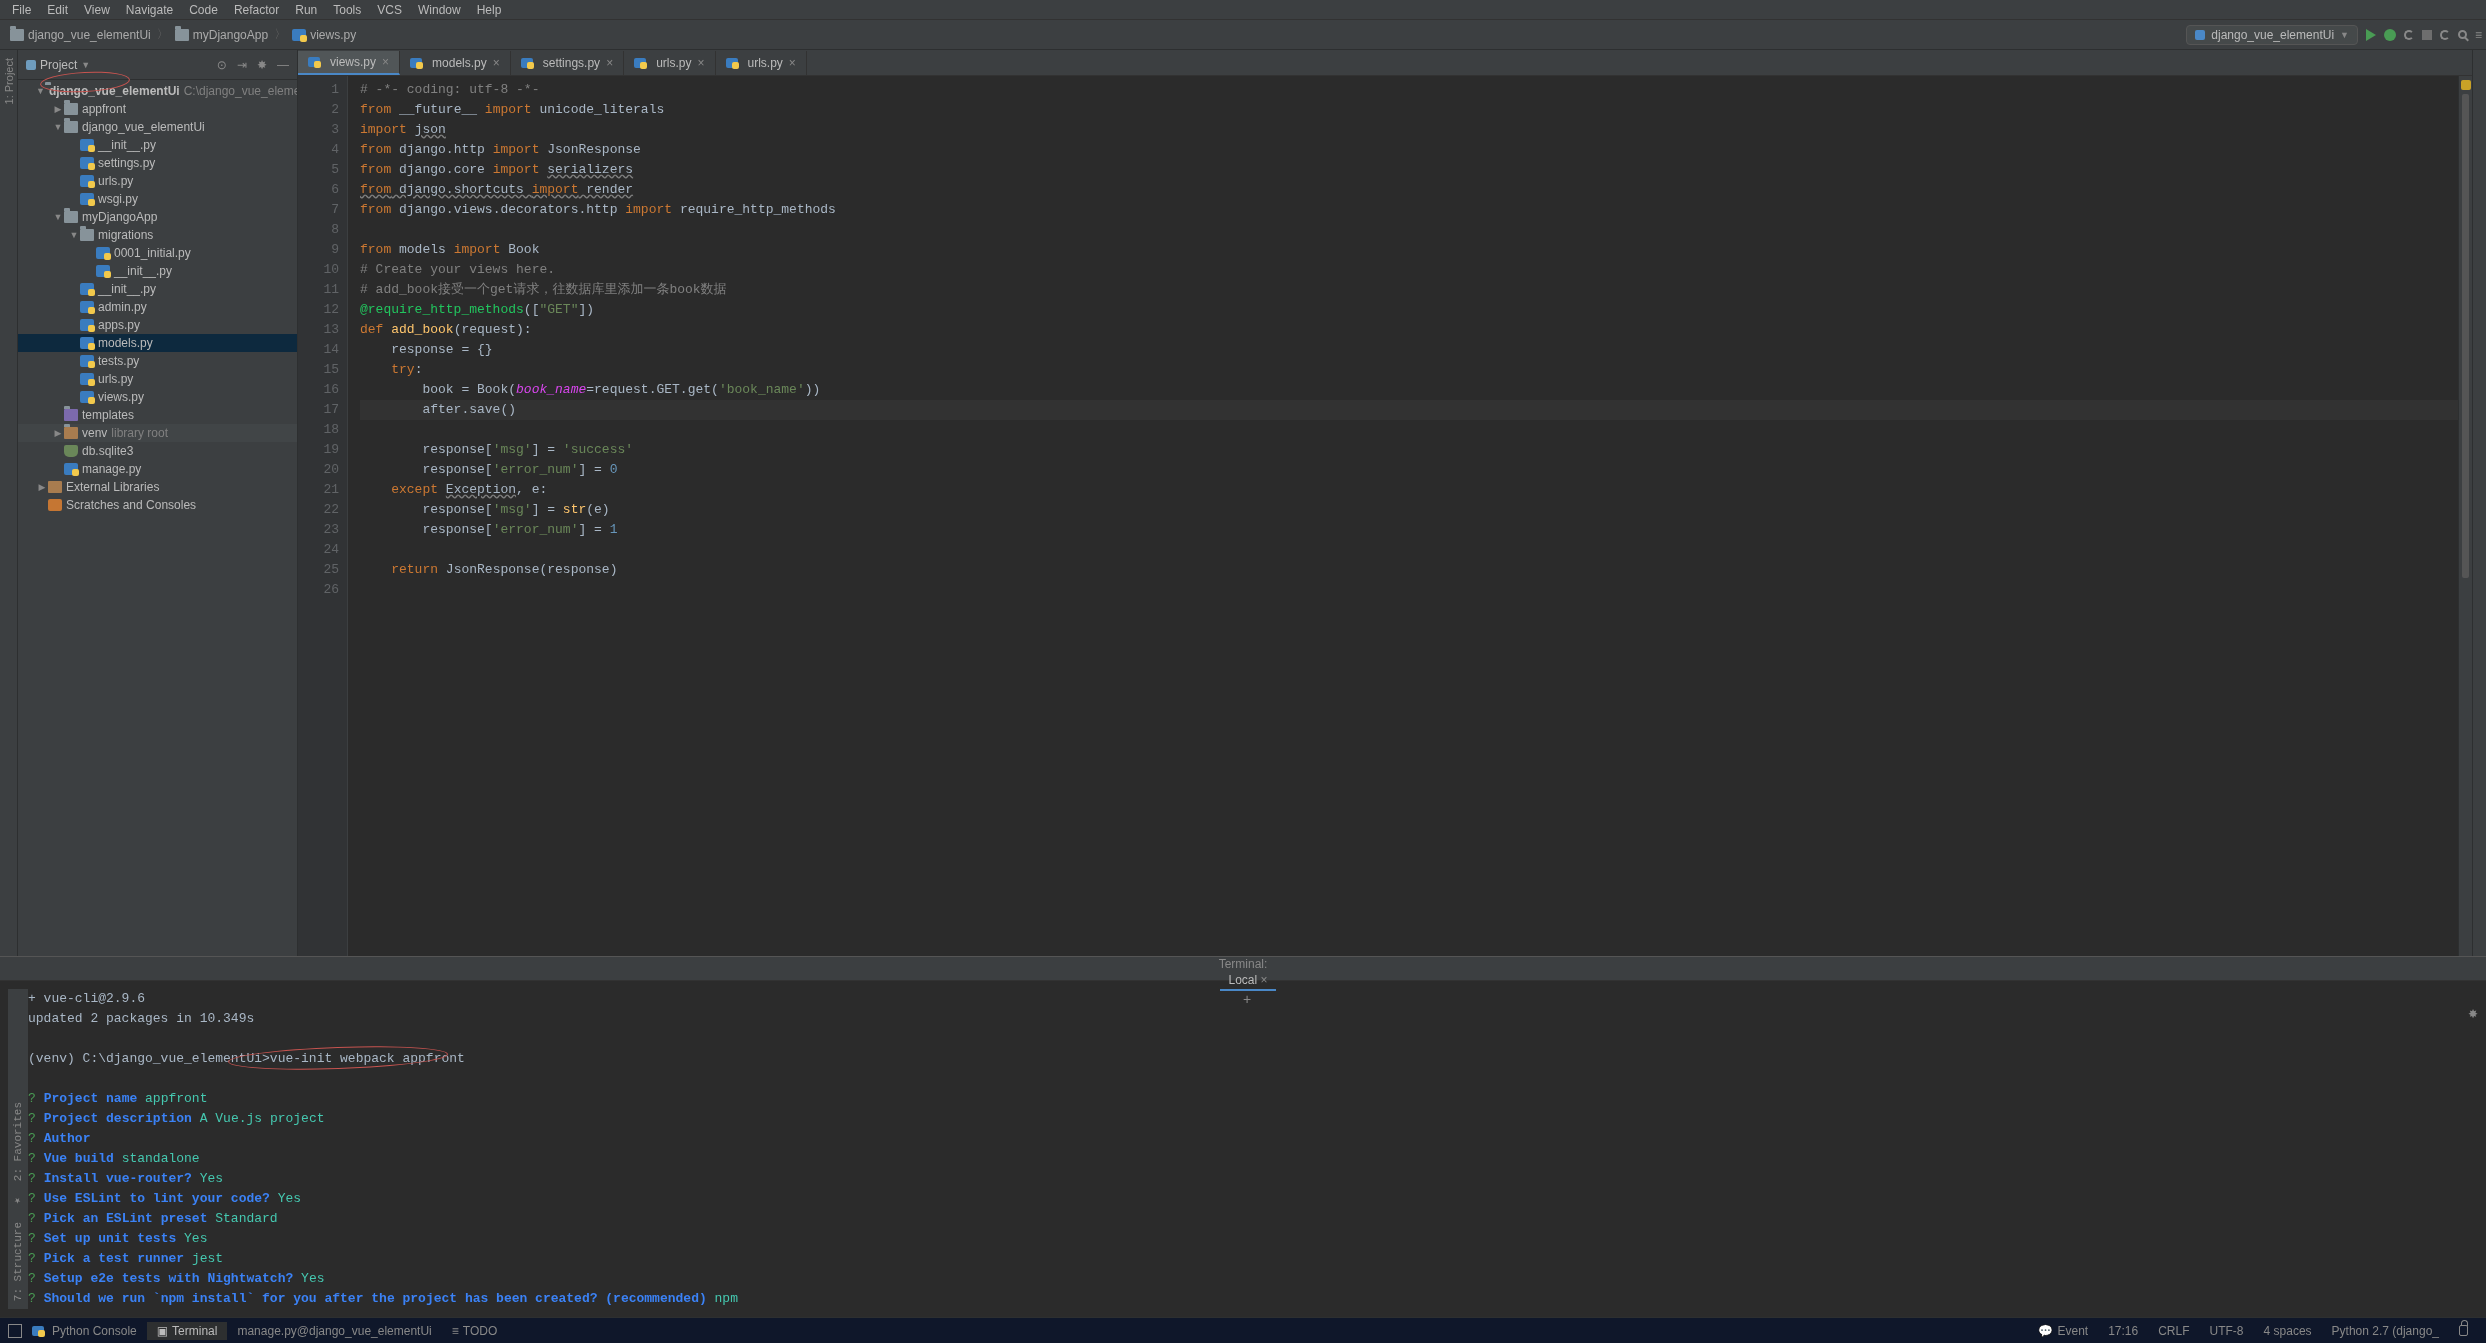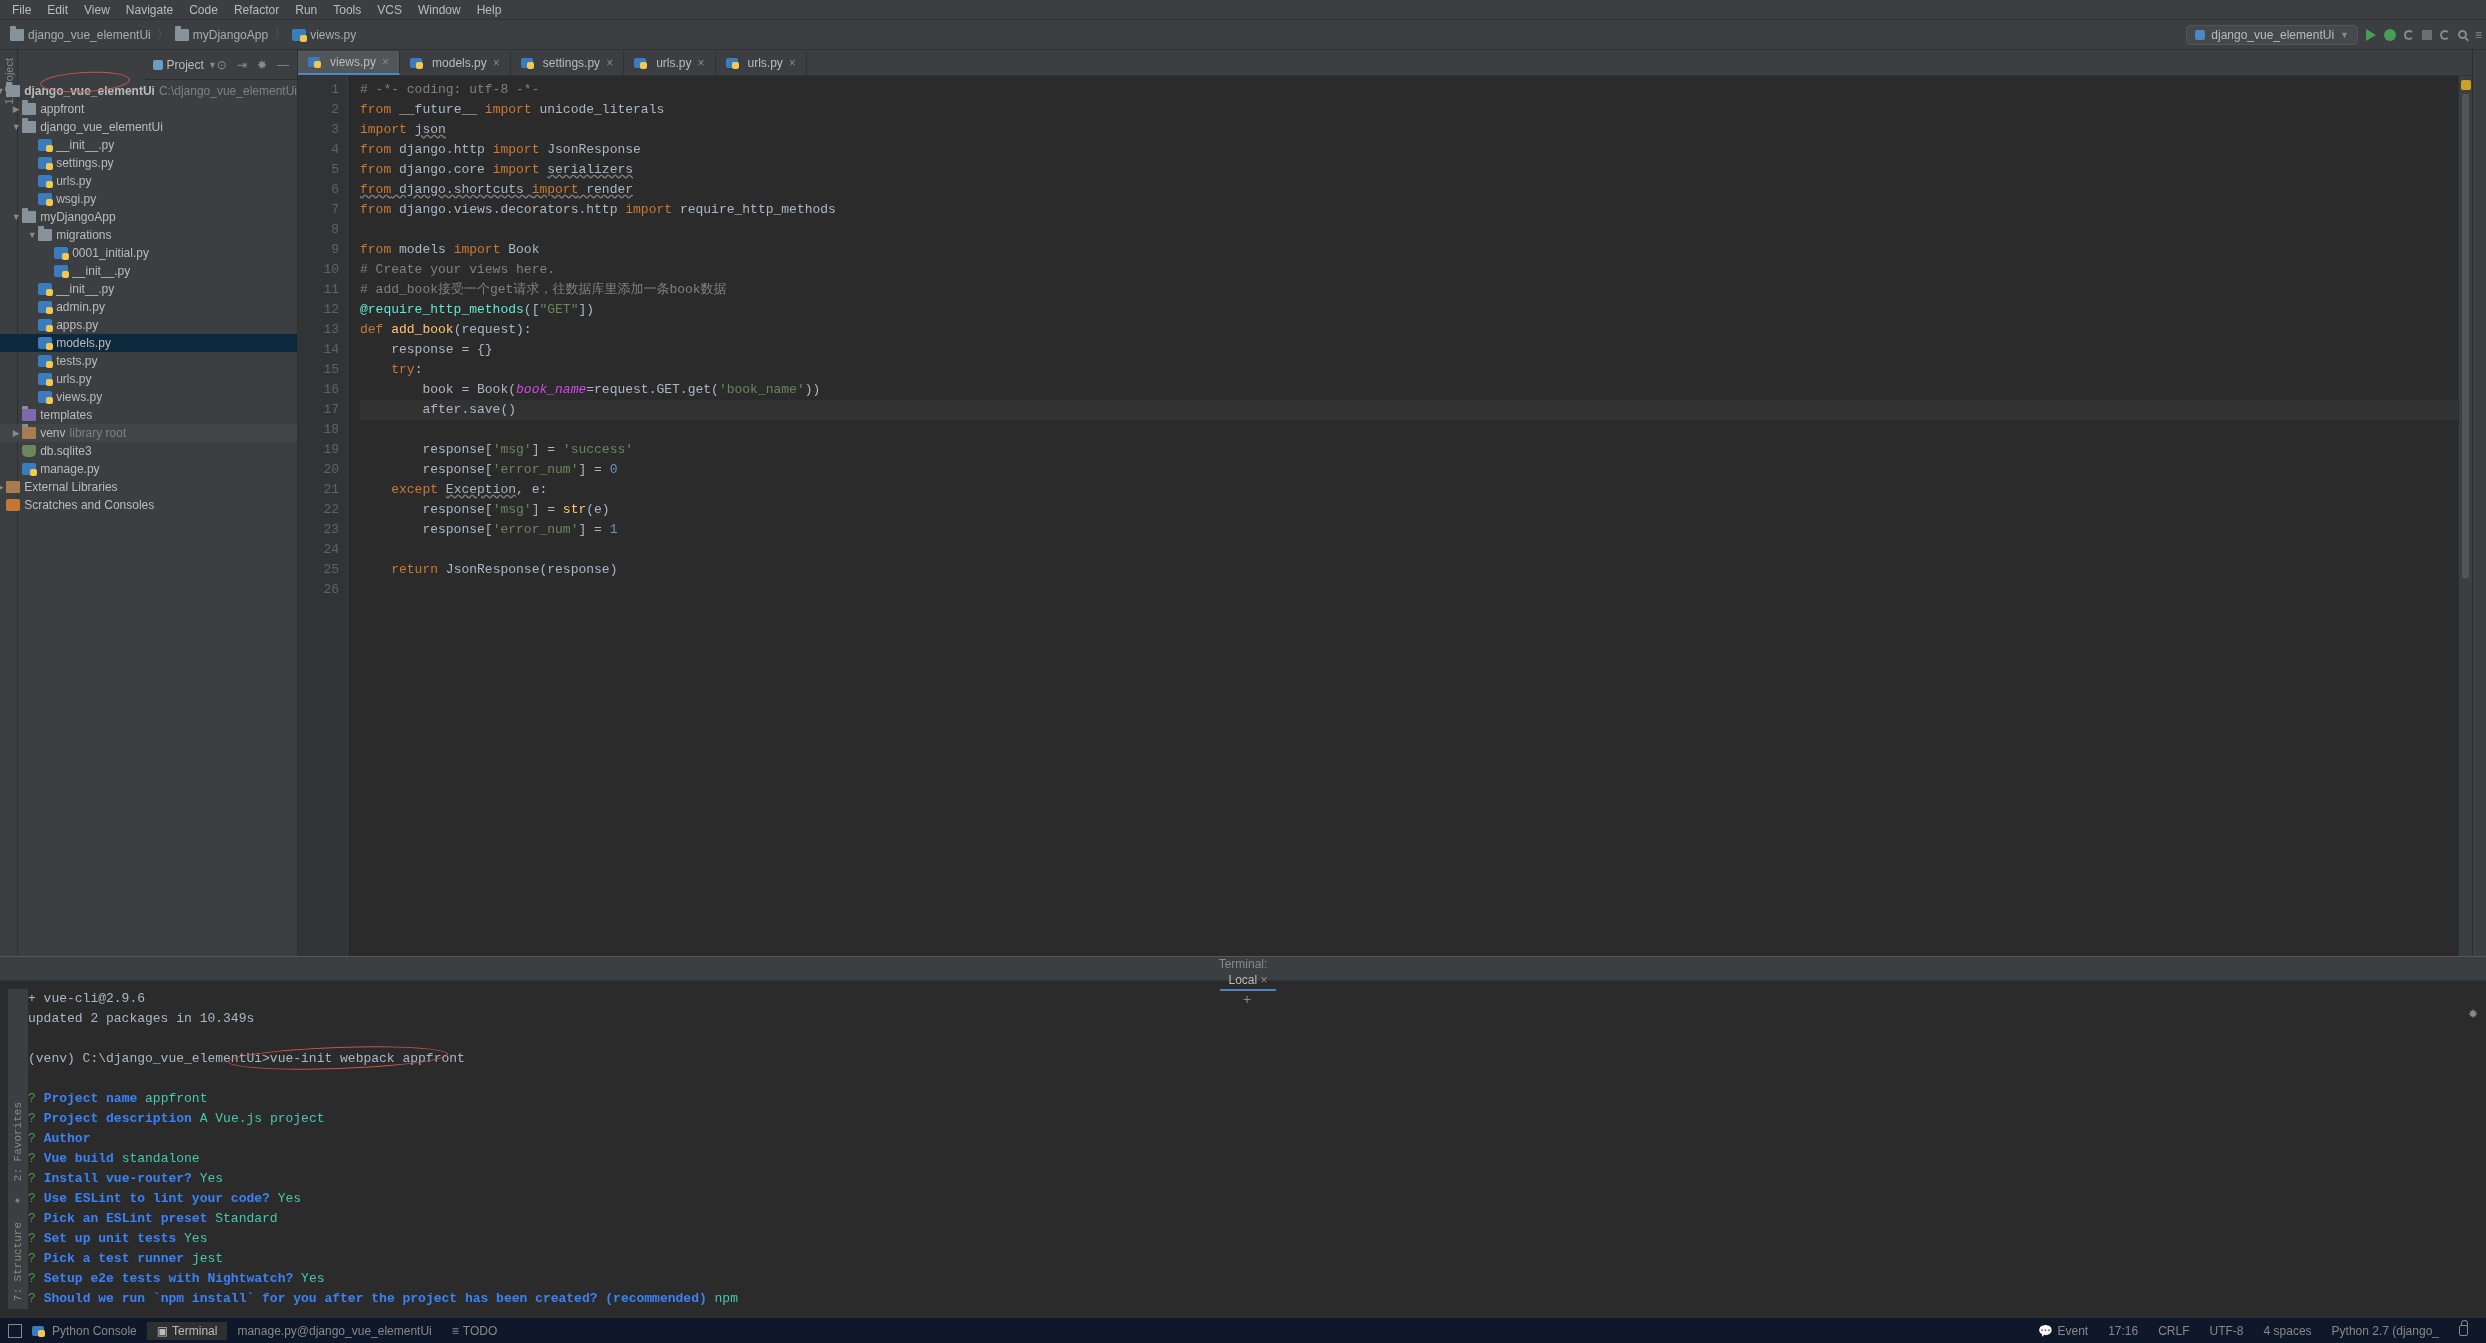--- a/index.html
+++ b/index.html
@@ -66,21 +66,21 @@
 
 .main-split { display:flex; flex:1; min-height:0; }
 
 .side-left {
   width: 18px; background:#3c3f41; border-right:1px solid #2d2f30;
   display:flex; flex-direction:column; align-items:center; padding-top:8px; gap:18px;
 }
 .side-left span { writing-mode:vertical-rl; transform:rotate(180deg); font-size:11px; color:#888;}
 .project-panel {
   width: 280px; background:#3c3f41; border-right:1px solid #2d2f30;
-  display:flex; flex-direction:column;align-items:flex-end;
+  display:flex; flex-direction:column;
 }
 .pp-header {
   height:30px; display:flex; align-items:center; padding:0 8px;
   border-bottom:1px solid #2d2f30; color:#bbb;
 }
 .pp-header .title{ flex:1; display:flex; align-items:center; gap:4px;}
 .pp-header .title .chev { font-size:9px; color:#888;}
 .pp-header .icons { display:flex; gap:10px; color:#888;}
 .pp-header .icons span{ cursor:pointer;}
 .tree { flex:1; overflow:auto; padding:2px 0; }
@@ -121,21 +121,21 @@
   width:50px; background:#313335; border-right:1px solid #3c3f41;
   color:#606366; text-align:right; padding:4px 8px 4px 0;
   font:13px/20px "Consolas","Courier New",monospace;
 }
 .gutter div{height:20px;}
 .code {
   flex:1; padding:4px 0 4px 12px; white-space:pre; overflow:auto;
   font:13px/20px "Consolas","Courier New",monospace; color:#a9b7c6;
 }
 .code .kw{color:#cc7832;}
-.code .dec{color:#5eead4;}
+.code .dec{color:#22c55e;}
 .code .str{color:#6a8759;}
 .code .cmt{color:#808080;}
 .code .num{color:#6897bb;}
 .code .fn{color:#ffc66d;}
 .code .par{color:#d946ef;font-style:italic;}
 .code .warn{text-decoration:underline wavy #808080;}
 .code .hl-line{background:#323232;display:block;width:100%;}
 .breadcrumb-bottom{
   height:22px; background:#3c3f41; border-top:1px solid #323232;
   display:flex; align-items:center; padding-left:60px; gap:10px; color:#888; font-size:12px;

